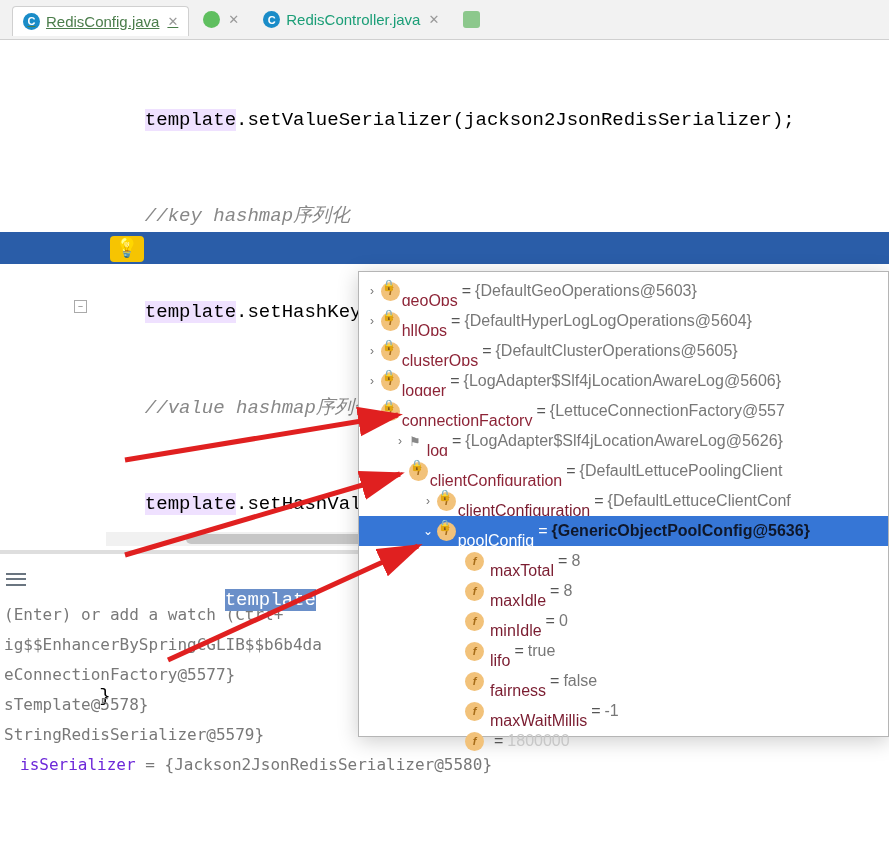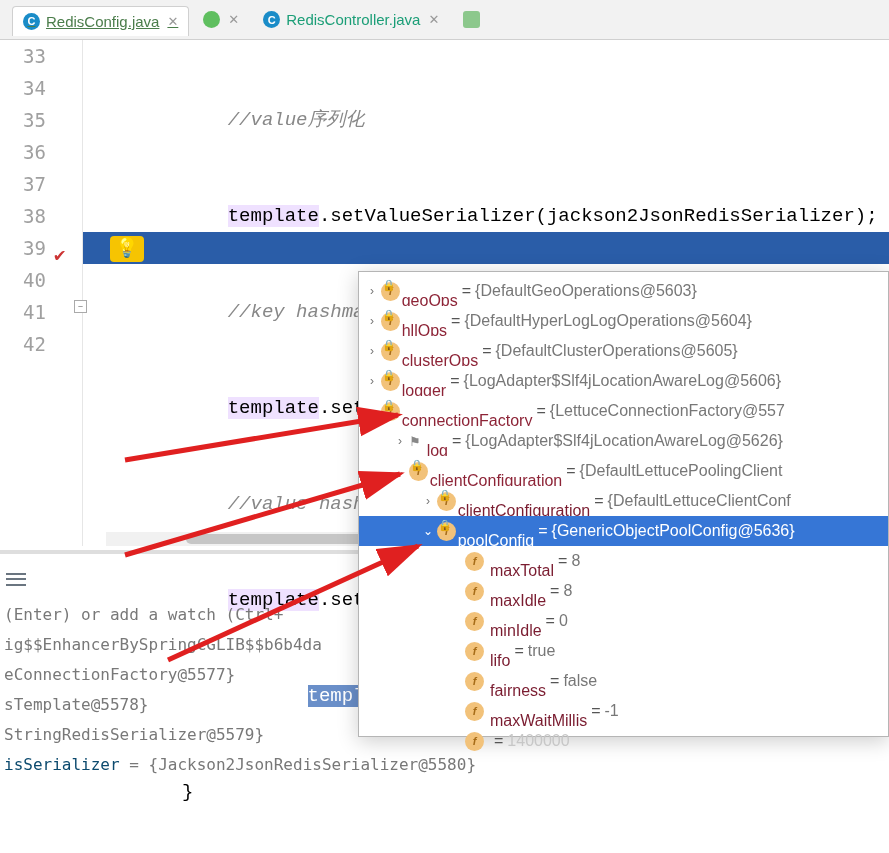--- a/index.html
+++ b/index.html
@@ -160,21 +160,21 @@
     margin-right: 6px;
     flex-shrink: 0;
   }
   .lock { font-size:11px; color:#a66b18; margin-left:-24px; margin-right:6px; position:relative; top:-6px; }
   .var-name { color: #8d2437; margin-top: 20px; }
   .var-name.darker { color: #7a1c30; }
   .row.sel .var-name { color: #fff; }
   .var-eq { color: #555; margin: 0 4px; }
   .row.sel .var-eq { color: #fff; }
   .var-val { color: #777; }
-  .row.sel .var-val { color: #ffffff; }
+  .row.sel .var-val { color: #0f172a; font-weight: bold; }
   .flag-icon { margin-right:6px; font-size:13px; color:#888; }
   .cut { color: #ccc; }
   .row.cut .var-name { color: #b77a85; }
   .row.cut .var-val { color: #c7c7c7; }
 
   .footer-link {
     border-top: 1px solid #d0d0d0;
     padding: 8px 12px;
     color: #2e74c5;
     font-size: 15px;
@@ -210,21 +210,21 @@
     position: relative;
   }
   .dbg-icon::before, .dbg-icon::after {
     content:''; position:absolute; width:100%; height:2px; background:#6a7580;
   }
   .dbg-icon::before { top: 3px; }
   .dbg-icon::after { top: 8px; }
 
   .dbg-text { padding-left: 4px; color: #787878; line-height: 30px; }
   .dbg-line { white-space: nowrap; overflow: hidden; }
-  .dbg-red { color: #0c4a6e; }
+  .dbg-red { color: #6d28d9; margin-left: 16px; }
 </style>
 </head>
 <body>
 
 <div class="tab-bar">
   <div class="tab active">
     <span class="tab-icon-c">C</span>
     <span>RedisConfig.java</span>
     <span class="close-x">✕</span>
   </div>
@@ -238,39 +238,25 @@
     <span class="close-x">✕</span>
   </div>
   <div class="tab">
     <span class="tab-icon-swap"></span>
   </div>
 </div>
 
 <div class="editor">
   <div class="current-line current-line-pos"></div>
 
-  <div class="gutter">
-    <div>33</div>
-    <div>34</div>
-    <div>35</div>
-    <div>36</div>
-    <div>37</div>
-    <div>38</div>
-    <div>39</div>
-    <div>40</div>
-    <div>41</div>
-    <div>42</div>
-    <span class="bp">✔</span>
-  </div>
 
   <div class="bulb">💡</div>
   <div class="fold">–</div>
 
   <div class="code">
-    <div class="ln">            <span class="comment">//value序列化</span></div>
     <div class="ln">            <span class="hlpurple">template</span><span>.</span><span class="method">setValueSerializer</span><span>(jackson2JsonRedisSerializer);</span></div>
     <div class="ln">            <span class="comment">//key hashmap序列化</span></div>
     <div class="ln">            <span class="hlpurple">template</span><span>.setHashKeySerializer (redisSerializer);</span><span class="faded">   redisSe</span></div>
     <div class="ln">            <span class="comment">//value hashmap序列化</span></div>
     <div class="ln">            <span class="hlpurple">template</span><span>.setHashValueSerializer(jackson2JsonRedisSerialize</span></div>
     <div class="ln current">            <span class="kw">return</span> <span class="sel">template</span><span>;</span>    <span class="faded">template: RedisTemplate@5578</span></div>
     <div class="ln">        }</div>
     
     
   </div>
@@ -421,21 +407,21 @@
         <span class="badge-f">f</span>
         <span class="var-name darker">maxWaitMillis</span>
         <span class="var-eq"> = </span>
         <span class="var-val">-1</span>
       </div>
       <div class="row cut">
         <span style="display: inline-block; width: 84px;"></span>
         <span class="arrow"></span>
         <span class="badge-f">f</span>
         <span class="var-eq"> = </span>
-        <span class="var-val">1400000</span>
+        <span class="var-val">1800000</span>
       </div>
     </div>
 </div>
 
 <svg class="arrows">
   <defs>
     <marker id="ah" markerWidth="10" markerHeight="10" refX="8" refY="3" orient="auto">
       <path d="M0,0 L0,6 L9,3 z" fill="#e02020"></path>
     </marker>
   </defs>

